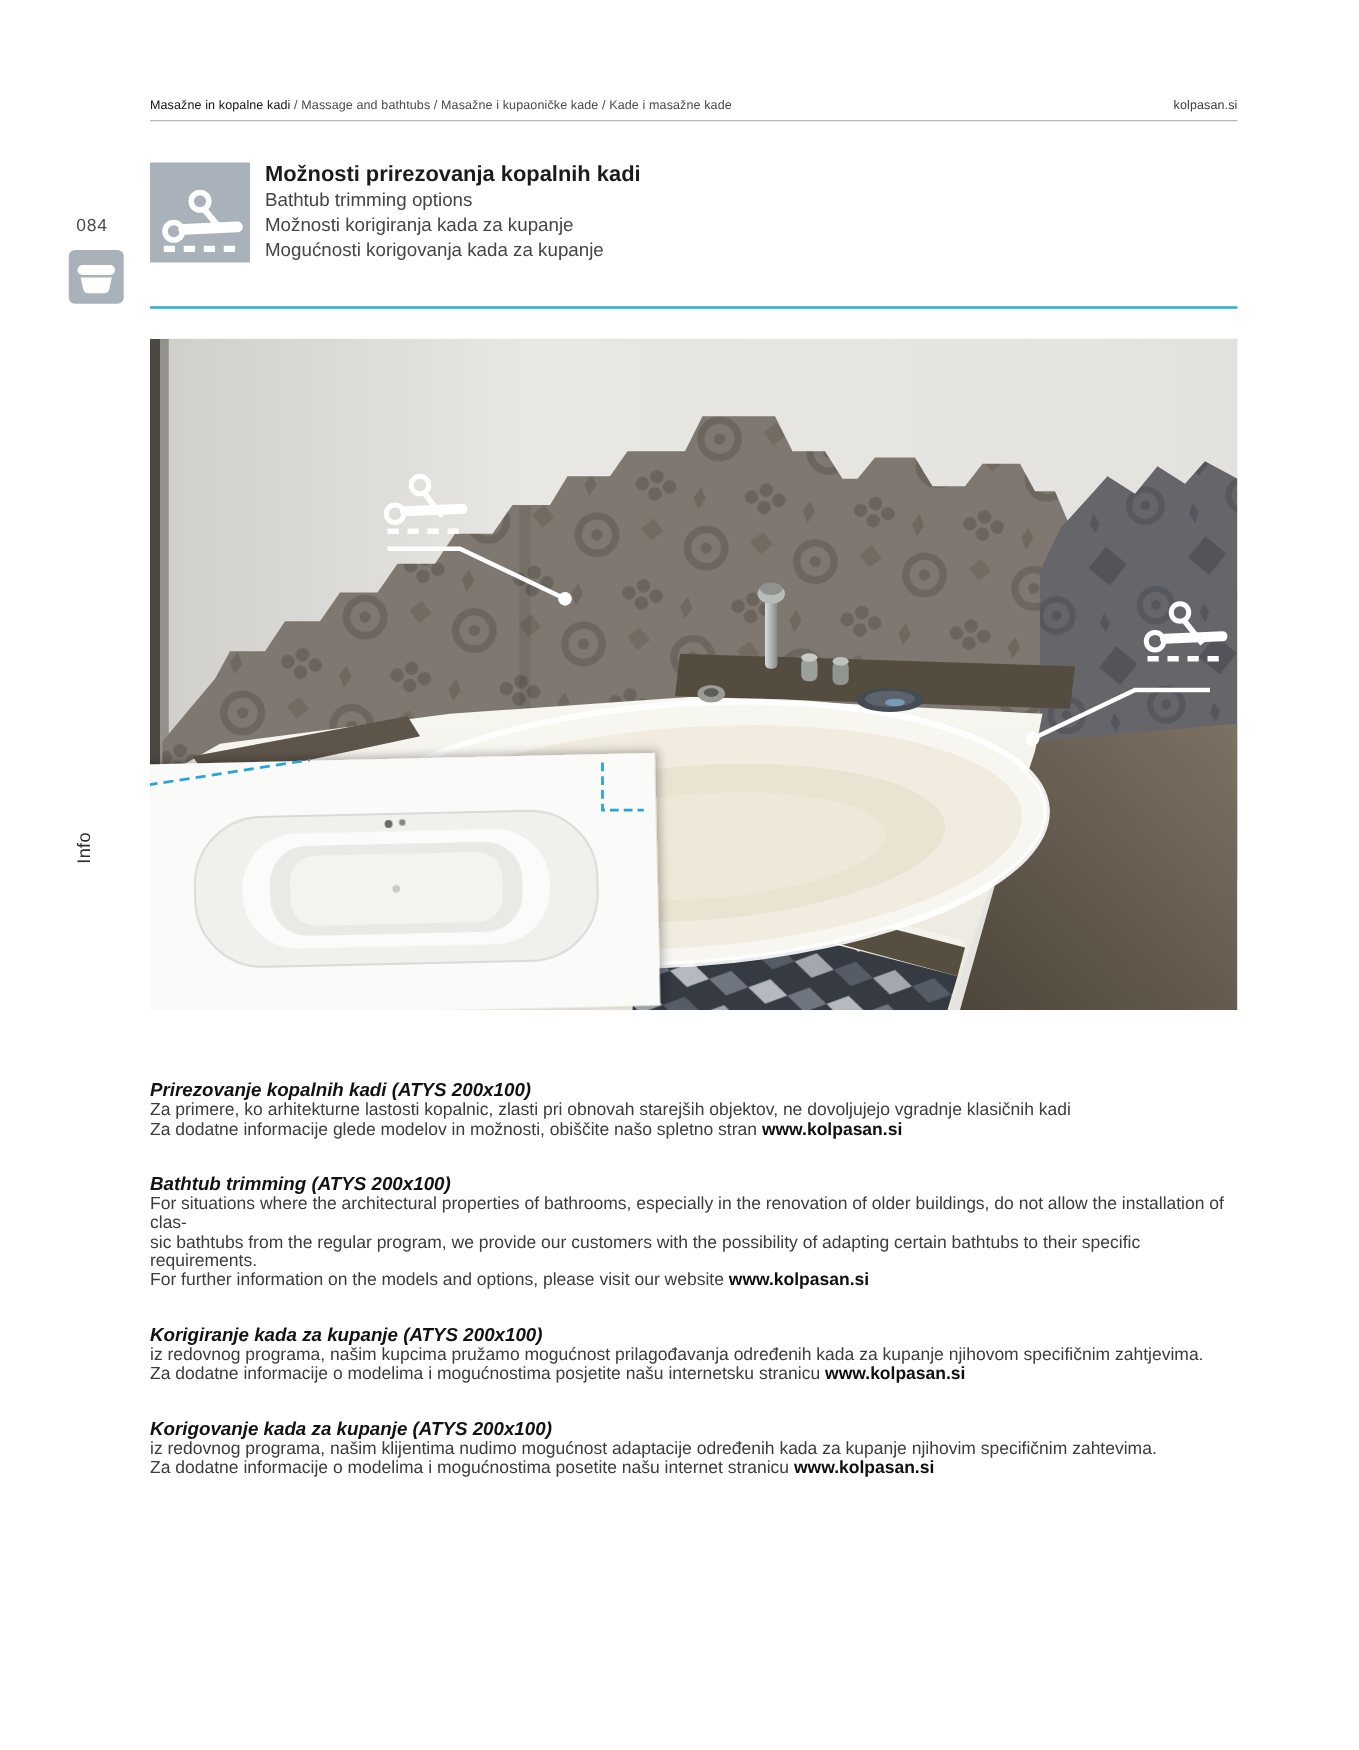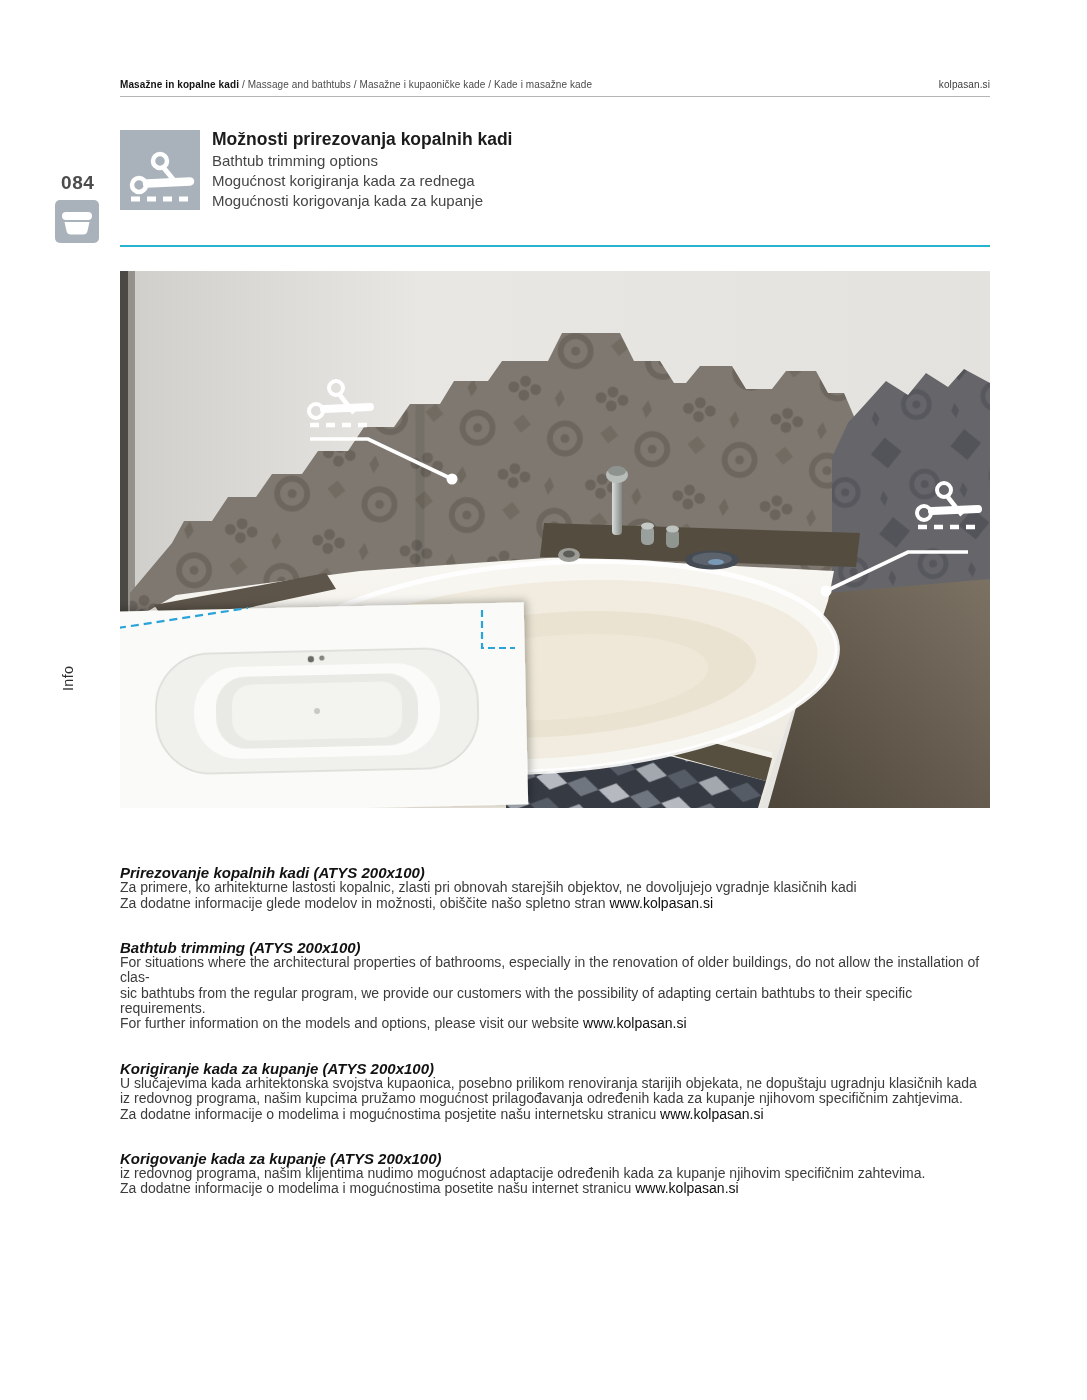--- a/index.html
+++ b/index.html
@@ -1,47 +1,47 @@
 <!DOCTYPE html>
 <html><head>
 <meta charset="utf-8">
 <style>
   html,body{margin:0;padding:0;background:#ffffff;}
   body{width:1087px;height:1400px;position:relative;font-family:"Liberation Sans",sans-serif;-webkit-font-smoothing:antialiased;}
   .page{position:absolute;inset:0;width:1087px;height:1400px;background:#fff;overflow:hidden;}
 
   
   .crumb{position:absolute;left:120px;top:79px;width:870px;display:flex;justify-content:space-between;align-items:flex-end;font-size:10px;color:#3f3f3f;border-bottom:1px solid #b5b5b5;padding-bottom:6px;letter-spacing:.1px;}
-  .crumb .primary{font-weight:bold;color:#141414;}
+  .crumb .primary{font-weight:normal;color:#141414;}
   .crumb .rest{color:#4a4a4a;}
   .crumb .brand{color:#3c3c3c;}
 
   
-  .page-num{position:absolute;left:61px;top:172px;font-size:19px;color:#4c4c4c;letter-spacing:.6px;font-weight:bold;}
+  .page-num{position:absolute;left:61px;top:172px;font-size:14px;color:#4c4c4c;letter-spacing:.6px;}
   .tub-box{position:absolute;left:55px;top:200px;width:44px;height:43px;background:#a9b2ba;border-radius:5px;}
   .info-label{position:absolute;left:60px;top:643px;height:48px;font-size:14.5px;color:#2d2d2d;writing-mode:vertical-rl;transform:rotate(180deg);letter-spacing:.3px;}
 
   
   .icon-box{position:absolute;left:120px;top:130px;width:80px;height:80px;background:#a9b2ba;}
   .titles{position:absolute;left:212px;top:129px;}
   .titles .t-main{font-size:17.5px;font-weight:bold;color:#1b1b1b;line-height:21px;margin-bottom:1px;}
   .titles .t-sub{font-size:15px;color:#454545;line-height:20px;}
   .rule{position:absolute;left:120px;top:245px;width:870px;height:2px;background:#27b2d0;}
 
   
   .photo{position:absolute;left:120px;top:271px;width:870px;height:537px;overflow:hidden;background:#e8e6e2;}
   .photo svg{display:block;width:870px;height:537px;}
 
   
   .texts{position:absolute;left:120px;top:865px;width:874px;}
   .texts article{margin:0 0 29px 0;}
   .texts h3{margin:0;font-size:15px;line-height:15.3px;color:#121212;font-weight:bold;font-style:italic;}
   .texts p{margin:0;font-size:14px;line-height:15.3px;color:#3c3c3c;}
   .texts .ln{display:block;}
-  .texts .link{font-weight:normal;color:#0e0e0e;text-decoration:none;}
+  .texts .link{font-weight:bold;color:#0e0e0e;text-decoration:none;}
 </style>
 </head>
 <body>
 
 <div class="page">
 
   <header class="crumb">
     <div>
       <span class="primary">Masažne in kopalne kadi</span>
       <span class="rest">/ Massage and bathtubs / Masažne i kupaoničke kade / Kade i masažne kade</span>
@@ -65,21 +65,21 @@
         <line x1="43" y1="37" x2="57" y2="54" stroke-width="5"></line>
         <circle cx="19" cy="55" r="7" stroke-width="4.5"></circle>
         <line x1="27" y1="53.5" x2="70" y2="51.5" stroke-width="8.5" stroke-linecap="round"></line>
         <line x1="11" y1="69" x2="70" y2="69" stroke-width="5" stroke-dasharray="9 7"></line>
       </g>
     </svg>
   </div>
   <div class="titles">
     <div class="t-main">Možnosti prirezovanja kopalnih kadi</div>
     <div class="t-sub">Bathtub trimming options</div>
-    <div class="t-sub">Mogućnost korigiranja kada za rednega</div>
+    <div class="t-sub">Možnosti korigiranja kada za kupanje</div>
     <div class="t-sub">Mogućnosti korigovanja kada za kupanje</div>
   </div>
   <div class="rule"></div>
 
   <figure class="photo" style="margin:0;">
     <svg viewBox="0 0 870 537">
       <defs>
         <linearGradient id="wallG" x1="0" y1="0" x2="1" y2="0">
           <stop offset="0" stop-color="#cfcecb"></stop>
           <stop offset="0.35" stop-color="#e9e7e3"></stop>
@@ -235,21 +235,20 @@
       <p>
           <span class="ln">For situations where the architectural properties of bathrooms, especially in the renovation of older buildings, do not allow the installation of clas-</span>
           <span class="ln">sic bathtubs from the regular program, we provide our customers with the possibility of adapting certain bathtubs to their specific requirements.</span>
           <span class="ln"><span>For further information on the models and options, please visit our website </span><span class="link">www.kolpasan.si</span></span>
         </p>
     </article>
 
     <article>
       <h3>Korigiranje kada za kupanje (ATYS 200x100)</h3>
       <p>
-          <span class="ln">U slučajevima kada arhitektonska svojstva kupaonica, posebno prilikom renoviranja starijih objekata, ne dopuštaju ugradnju klasičnih kada</span>
           <span class="ln">iz redovnog programa, našim kupcima pružamo mogućnost prilagođavanja određenih kada za kupanje njihovom specifičnim zahtjevima.</span>
           <span class="ln"><span>Za dodatne informacije o modelima i mogućnostima posjetite našu internetsku stranicu </span><span class="link">www.kolpasan.si</span></span>
         </p>
     </article>
 
     <article>
       <h3>Korigovanje kada za kupanje (ATYS 200x100)</h3>
       <p>
           <span class="ln">iz redovnog programa, našim klijentima nudimo mogućnost adaptacije određenih kada za kupanje njihovim specifičnim zahtevima.</span>
           <span class="ln"><span>Za dodatne informacije o modelima i mogućnostima posetite našu internet stranicu </span><span class="link">www.kolpasan.si</span></span>

